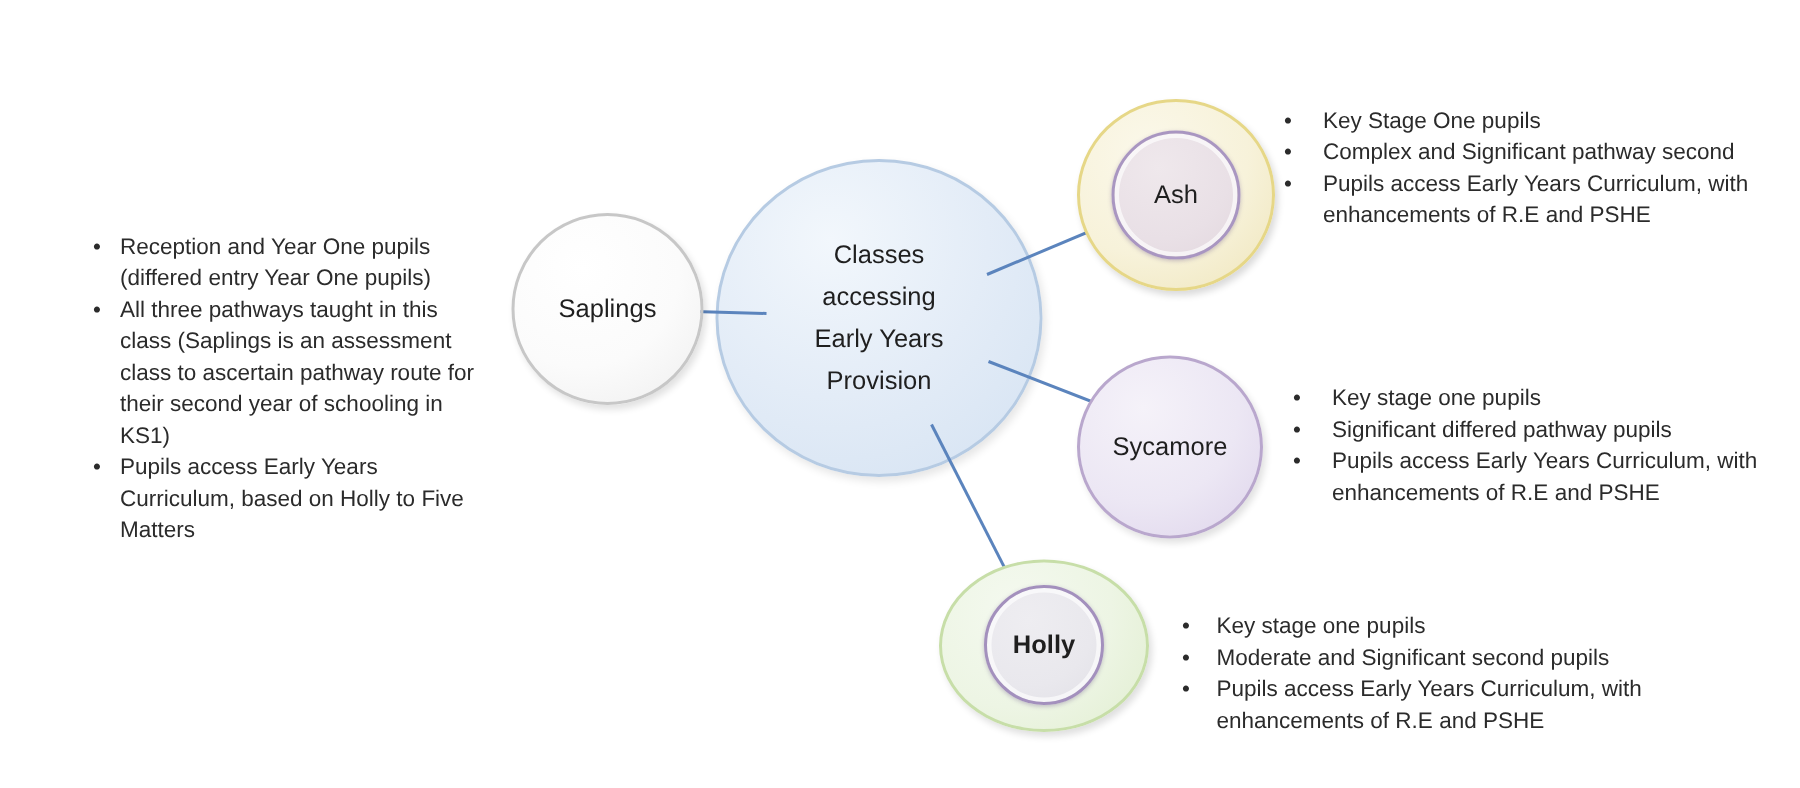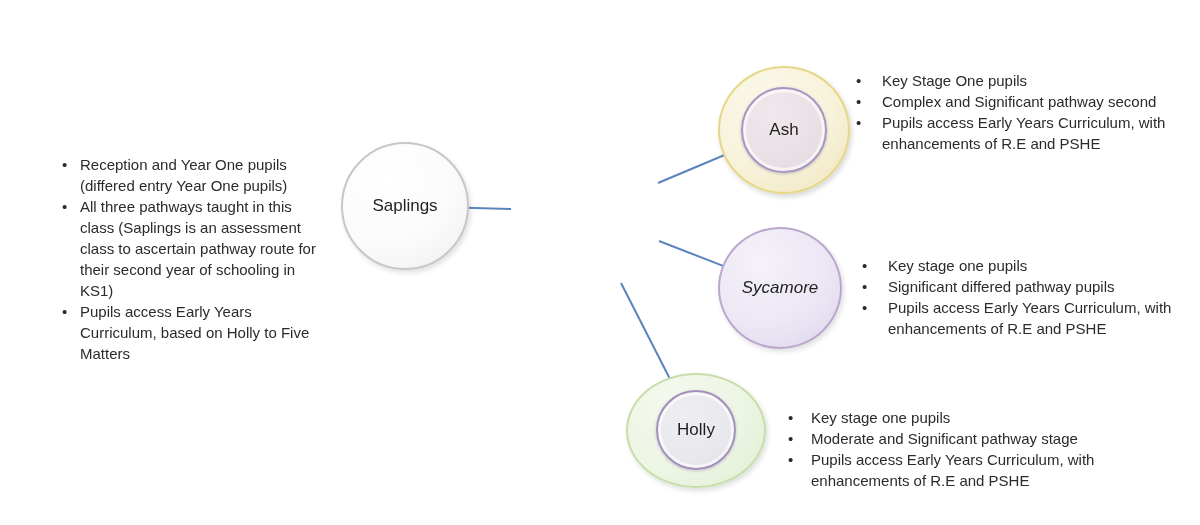--- a/index.html
+++ b/index.html
@@ -43,39 +43,39 @@
     box-shadow:2px 3px 5px rgba(0,0,0,0.15);
     z-index:3;
   }
   #ash-inner{
     left:21px;top:19px;width:86px;height:86px;
     background:radial-gradient(circle at 36% 28%, #efe8ec 0%, #e9e0e6 60%, #e2d7de 100%);
     border:2px solid #a996c1;
     box-shadow:inset 0 0 0 3px rgba(255,255,255,0.65), 0 1px 3px rgba(104,84,135,0.35);
   }
   #sycamore{
-    left:718px;top:227px;width:124px;height:122px;
+    left:718px;top:237px;width:124px;height:122px;
     background:radial-gradient(circle at 35% 28%, #f5f2f9 0%, #ece7f4 55%, #ded4eb 100%);
     border:2px solid #b9a7cd;
     box-shadow:2px 3px 5px rgba(0,0,0,0.12);
     z-index:3;
-    font-style:italic;
   }
   #holly-outer{
     left:626px;top:373px;width:140px;height:115px;
     background:radial-gradient(circle at 35% 28%, #f4f9ef 0%, #edf5e4 55%, #e1eed0 100%);
     border:2px solid #c7dea8;
     box-shadow:2px 3px 5px rgba(0,0,0,0.13);
     z-index:3;
   }
   #holly-inner{
     left:28px;top:15px;width:80px;height:80px;
     background:radial-gradient(circle at 36% 28%, #eeedf1 0%, #e9e8ed 60%, #e1e0e6 100%);
     border:2px solid #a390bd;
     box-shadow:inset 0 0 0 3px rgba(255,255,255,0.65), 0 1px 3px rgba(104,84,135,0.35);
+    font-weight:bold;
   }
   .node-label{
     font-size:17px;color:#1f1f1f;white-space:nowrap;
   }
   
   #connectors{
     position:absolute;left:0;top:0;width:1200px;height:525px;
     z-index:2;pointer-events:none;
   }
   #connectors line{stroke:#5b84bd;stroke-width:2;}
@@ -94,20 +94,23 @@
   #list-sycamore{left:862px;top:255px;width:336px;}
   #list-sycamore .bullet-marker{width:26px;}
   #list-holly{left:788px;top:407px;width:333px;}
   #list-holly .bullet-marker{width:23px;}
 </style>
 </head>
 <body>
 
 <div id="canvas">
 
+  <div class="circle" id="central">
+    <div class="center-label">Classes accessing Early Years Provision</div>
+  </div>
 
   <svg id="connectors" viewBox="0 0 1200 525">
     <line x1="511" y1="209" x2="405" y2="206"></line>
     <line x1="658" y1="183" x2="784" y2="130"></line>
     <line x1="659" y1="241" x2="780" y2="288"></line>
     <line x1="621" y1="283" x2="696" y2="430"></line>
   </svg>
 
   <div class="circle" id="saplings">
     <span class="node-label">Saplings</span>
@@ -174,21 +177,21 @@
     </div>
   </div>
 
   <div class="bullet-list" id="list-holly">
     <div class="bullet-row">
       <span class="bullet-marker">•</span>
       <span class="bullet-text">Key stage one pupils</span>
     </div>
     <div class="bullet-row">
       <span class="bullet-marker">•</span>
-      <span class="bullet-text">Moderate and Significant pathway stage</span>
+      <span class="bullet-text">Moderate and Significant second pupils</span>
     </div>
     <div class="bullet-row">
       <span class="bullet-marker">•</span>
       <span class="bullet-text">Pupils access Early Years Curriculum, with enhancements of R.E and PSHE</span>
     </div>
   </div>
 
 </div>
 
 </body></html>

